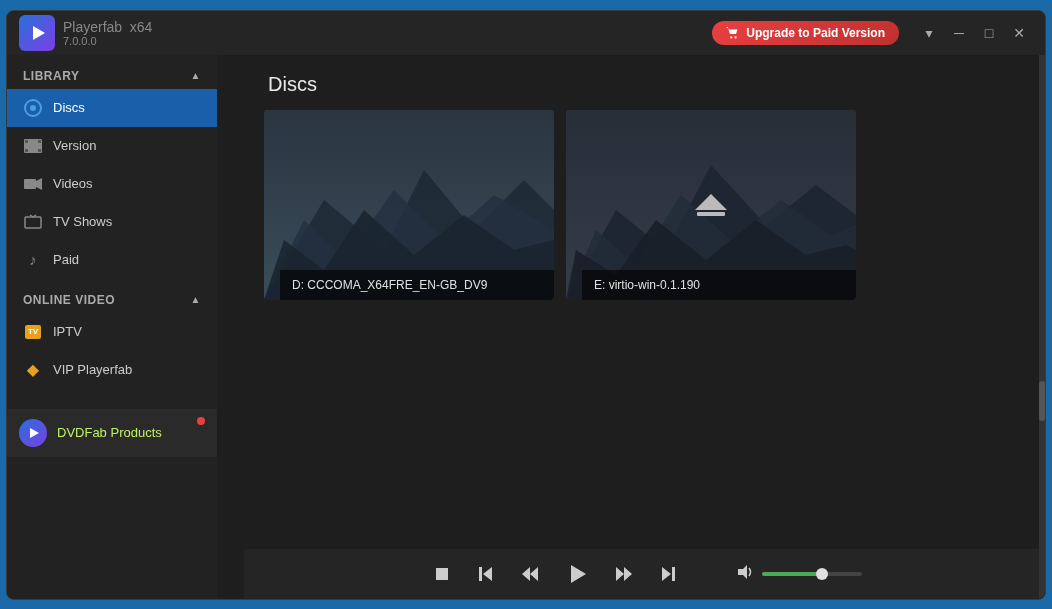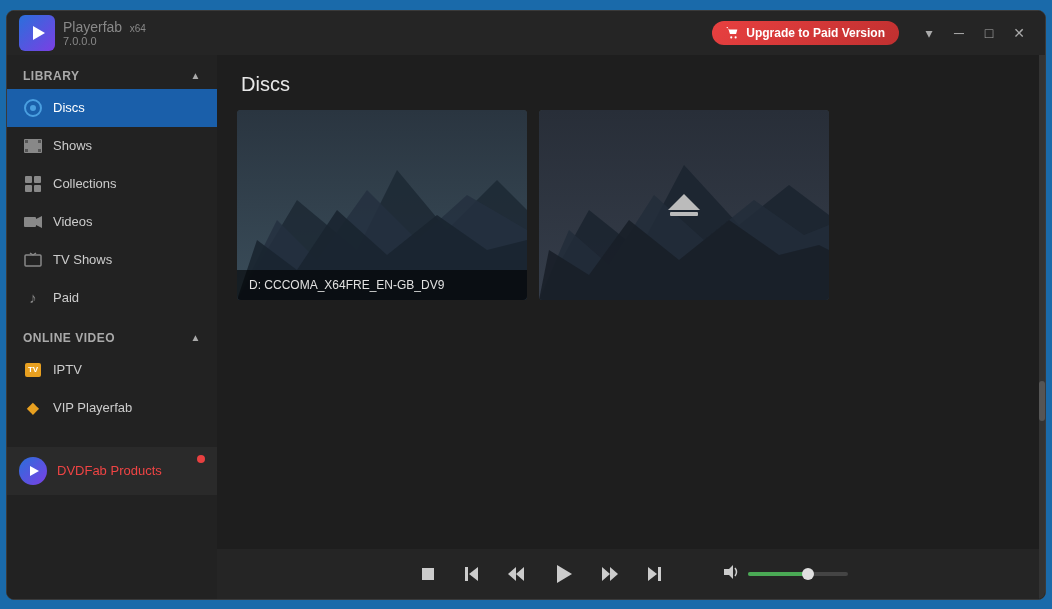--- a/index.html
+++ b/index.html
@@ -130,20 +130,21 @@
       display: flex;
       align-items: center;
       justify-content: center;
     }
 
     
     .main-content {
       flex: 1;
       display: flex;
       overflow: hidden;
+      gap: 27px;
     }
 
     
     .sidebar {
       width: 210px;
       background: #222222;
       display: flex;
       flex-direction: column;
       flex-shrink: 0;
       overflow-y: auto;
@@ -267,21 +268,21 @@
     .dvdfab-logo-triangle {
       width: 0;
       height: 0;
       border-top: 5px solid transparent;
       border-bottom: 5px solid transparent;
       border-left: 9px solid white;
       margin-left: 2px;
     }
 
     .dvdfab-label {
-      color: #ef4444;
+      color: #bef264;
       font-size: 13px;
     }
 
     .red-dot {
       width: 8px;
       height: 8px;
       background: #e84040;
       border-radius: 50%;
       position: absolute;
       top: 8px;
@@ -390,21 +391,21 @@
     .eject-bar {
       width: 28px;
       height: 4px;
       background: #bbb;
       border-radius: 1px;
     }
 
     .disc-label {
       position: absolute;
       bottom: 0;
-      left: 0;
+      left: 16px;
       right: 0;
       padding: 8px 12px;
       background: rgba(0,0,0,0.6);
       color: #e0e0e0;
       font-size: 12px;
       font-weight: 500;
     }
 
     
     .player-controls {
@@ -501,21 +502,21 @@
 <div class="app-window">
 
   <div class="title-bar">
     <div class="title-bar-logo">
       <div class="logo-icon">
         <div class="logo-triangle"></div>
       </div>
       <div class="app-name-group">
         <div class="app-name">
           <span>Playerfab</span>
-          <span style="color:#888;font-size:10px;margin-left:4px;">x64</span>
+          <span style="color:#888;font-size:14px;margin-left:4px;">x64</span>
         </div>
         <div class="app-version">7.0.0.0</div>
       </div>
     </div>
     <div class="title-bar-right">
       <button class="upgrade-btn">
         <svg class="cart-icon-svg" viewBox="0 0 16 16">
           <path d="M0 1h2l2.5 8h7l1.5-5H4"></path>
           <circle cx="6" cy="13" r="1.2"></circle>
           <circle cx="11" cy="13" r="1.2"></circle>
@@ -550,34 +551,23 @@
       <div class="sidebar-item">
         <div class="sidebar-item-icon">
           <svg width="18" height="14" viewBox="0 0 18 14" fill="#888">
             <rect x="0" y="0" width="18" height="14" rx="1"></rect>
             <rect x="1" y="1" width="3" height="3" fill="#555"></rect>
             <rect x="14" y="1" width="3" height="3" fill="#555"></rect>
             <rect x="1" y="10" width="3" height="3" fill="#555"></rect>
             <rect x="14" y="10" width="3" height="3" fill="#555"></rect>
           </svg>
         </div>
-        <span>Shows</span>
-      </div>
-
-      <div class="sidebar-item">
-        <div class="sidebar-item-icon">
-          <div class="icon-grid">
-            <div class="icon-grid-cell"></div>
-            <div class="icon-grid-cell"></div>
-            <div class="icon-grid-cell"></div>
-            <div class="icon-grid-cell"></div>
-          </div>
-        </div>
-        <span>Collections</span>
-      </div>
+        <span>Version</span>
+      </div>
+
 
       <div class="sidebar-item">
         <div class="sidebar-item-icon">
           <svg width="18" height="14" viewBox="0 0 18 14" fill="none">
             <rect x="0" y="2" width="12" height="10" rx="1" fill="#888"></rect>
             <polygon points="12,4 18,1 18,13 12,10" fill="#888"></polygon>
           </svg>
         </div>
         <span>Videos</span>
       </div>
@@ -666,20 +656,23 @@
               <polygon points="0,190 10,140 50,165 90,110 140,150 190,110 240,145 280,135 290,140 290,190" fill="#181f28" opacity="0.9"></polygon>
             </svg>
           </div>
 
           <div class="disc-eject-icon">
             <div class="eject-symbol">
               <div class="eject-triangle"></div>
               <div class="eject-bar"></div>
             </div>
           </div>
+          <div class="disc-label">
+            <span>E: virtio-win-0.1.190</span>
+          </div>
         </div>
 
       </div>
 
       <div class="scrollbar-track">
         <div class="scrollbar-thumb"></div>
       </div>
 
       <div class="player-controls">
 

